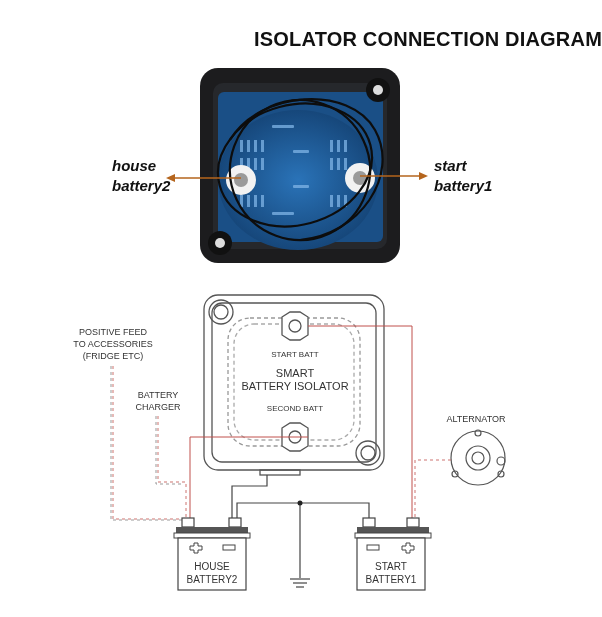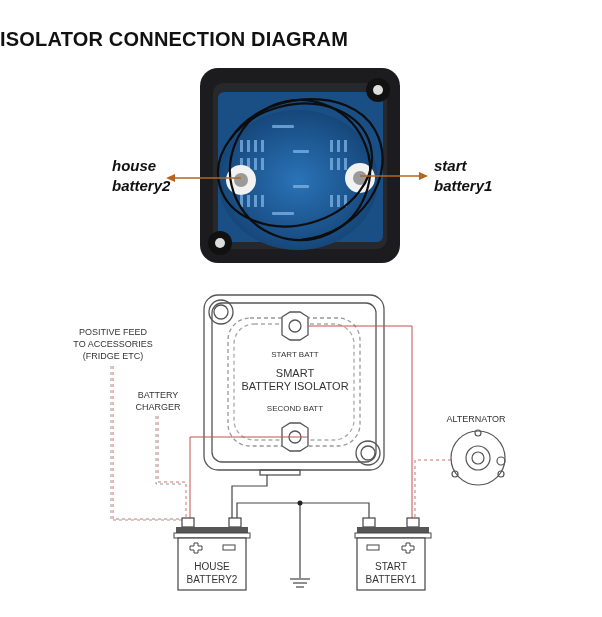--- a/index.html
+++ b/index.html
@@ -1,17 +1,17 @@
 <!DOCTYPE html>
 <html><head>
 <meta charset="utf-8">
 <style>
   html, body { margin:0; padding:0; background:#ffffff; }
   body { width:602px; height:617px; position:relative; overflow:hidden; font-family:"Liberation Sans", sans-serif; }
-  .title { position:absolute; left:0; top:28px; width:602px; text-align:left; font-weight:bold; font-size:20px; color:#111; letter-spacing:0.2px; }
+  .title { position:absolute; left:0; top:28px; width:602px; text-align:right; font-weight:bold; font-size:20px; color:#111; letter-spacing:0.2px; }
   .photo-label { position:absolute; font-style:italic; font-weight:bold; font-size:15px; color:#111; line-height:20px; }
   svg { position:absolute; left:0; top:0; }
   .dtext { font-family:"Liberation Sans", sans-serif; fill:#333; }
 </style>
 </head>
 <body>
 
 <div class="title">ISOLATOR CONNECTION DIAGRAM</div>
 
 <svg width="602" height="617">

